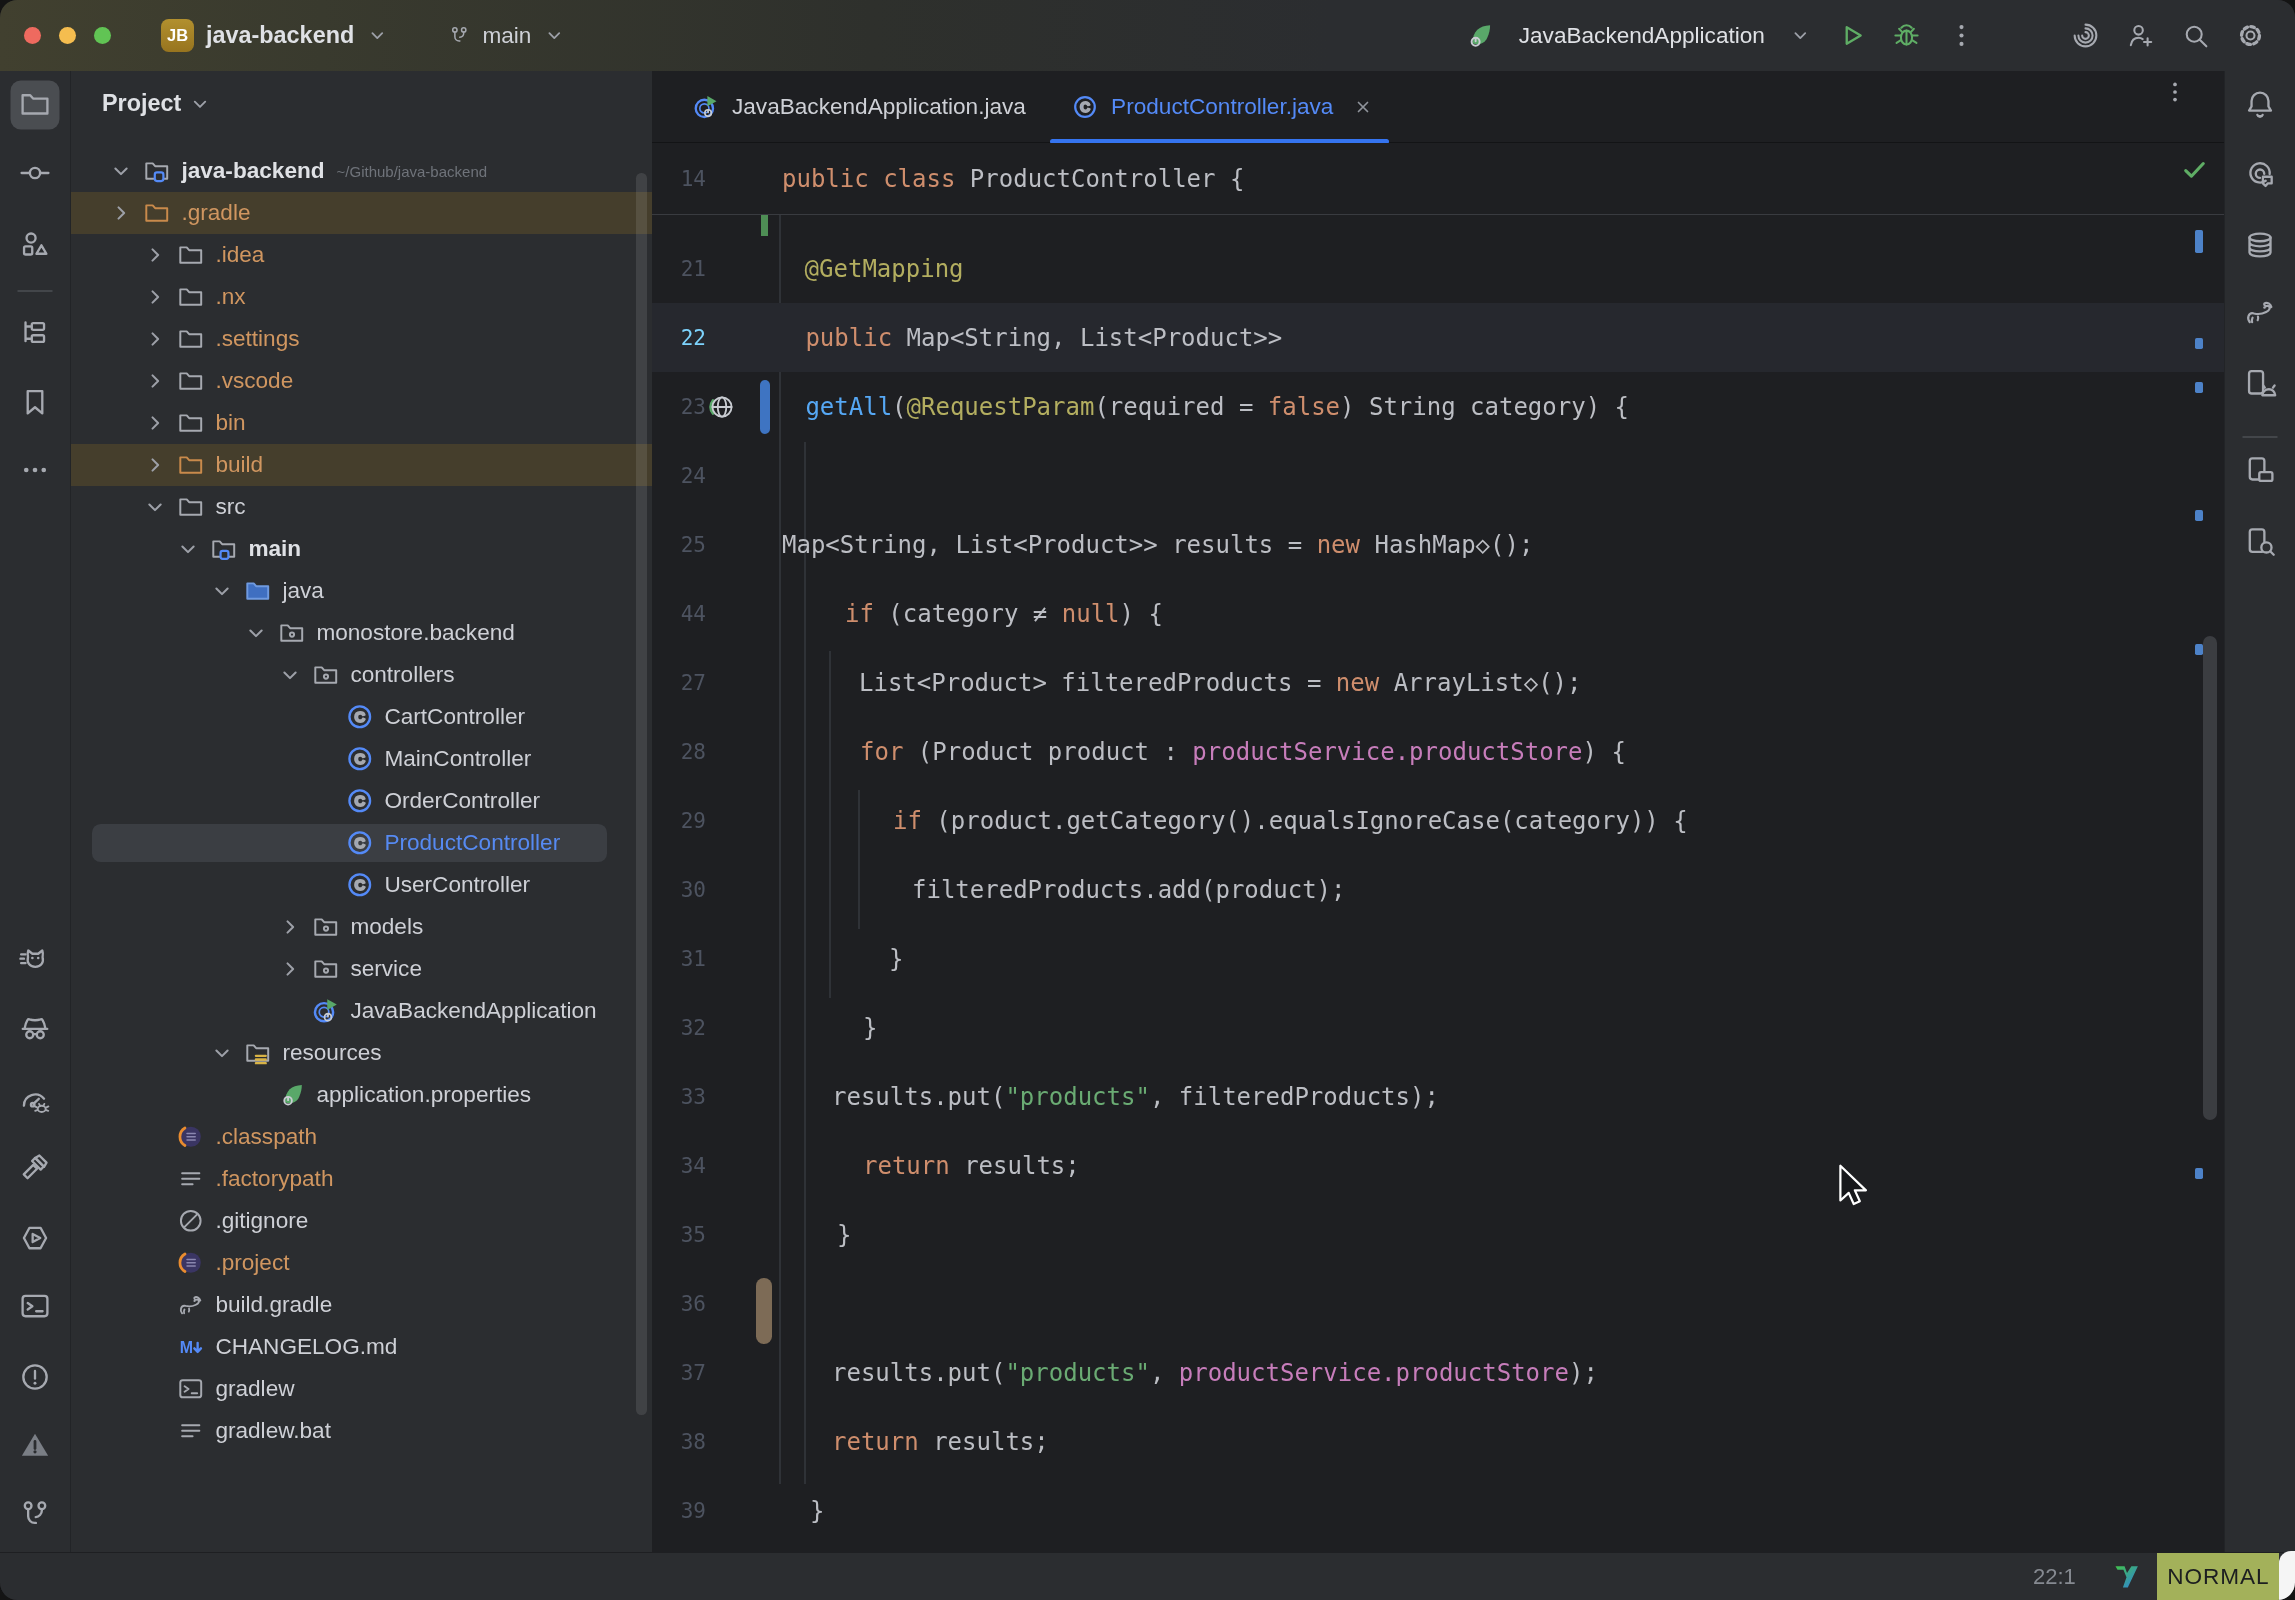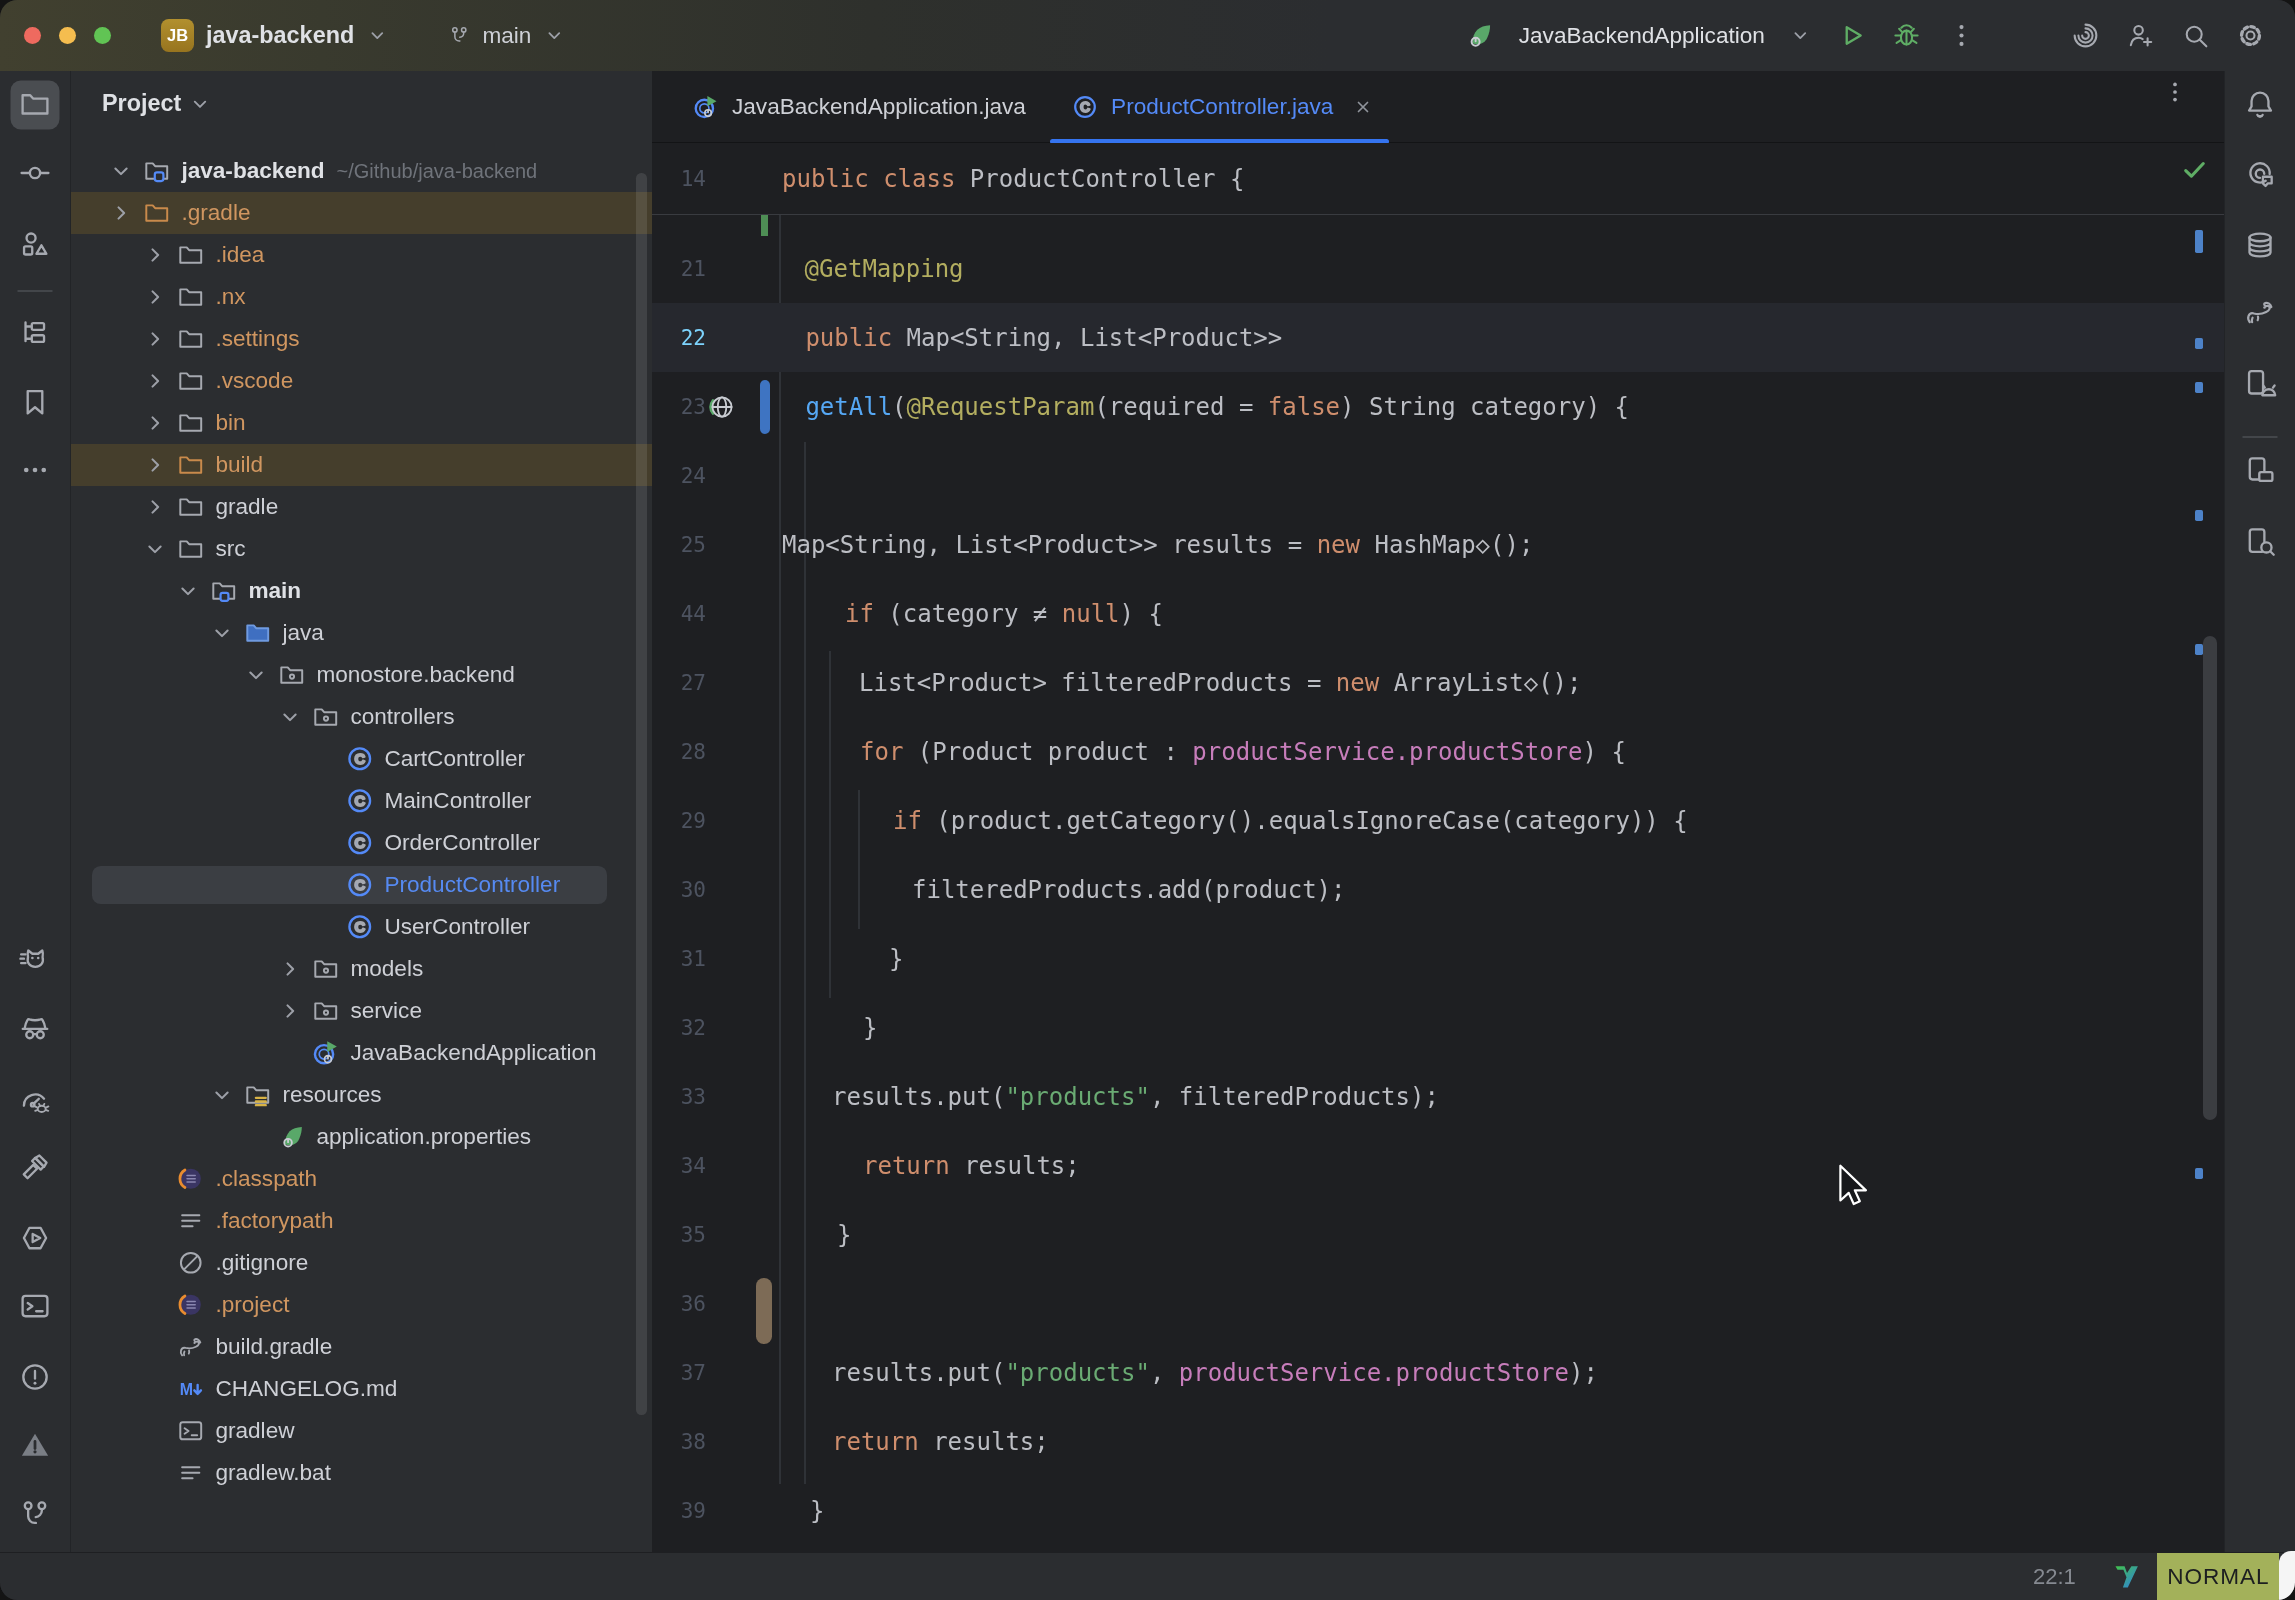--- a/index.html
+++ b/index.html
@@ -39,21 +39,21 @@
   .tree{position:absolute;top:79px;left:0;right:0;}
   .trow{position:relative;height:42px;display:flex;align-items:center;}
   .trow .chev{width:29.5px;height:29.5px;flex:0 0 29.5px;display:flex;align-items:center;justify-content:center;margin-right:6px;}
   .trow .chev svg{width:26px;height:26px}
   .trow .ticn{width:29.5px;height:29.5px;flex:0 0 29.5px;margin-right:10.4px;display:flex;align-items:center;justify-content:center;}
   .trow .ticn svg{width:29.5px;height:29.5px}
   .trow .lbl{font-size:22.6px;color:#ced0d6;white-space:nowrap;}
   .trow .lbl.bold{font-weight:700;color:#dfe1e5}
   .trow .lbl.ignored{color:#d09660}
   .trow .lbl.sel{color:#568af2}
-  .trow .sec{font-size:20px;color:#6f737a;margin-left:12px;white-space:nowrap;}
+  .trow .sec{font-size:15px;color:#6f737a;margin-left:12px;white-space:nowrap;}
   .trow.rowign{background:#453e2c;}
   .rowsel-bg{position:absolute;left:21px;right:45px;top:1.7px;bottom:1.7px;background:#3b3e43;border-radius:8.7px;}
   .tree-scroll{position:absolute;right:5.2px;top:102px;width:10.4px;height:1242px;border-radius:5.2px;background:rgba(255,255,255,.10);}
   
   .editor{flex:1 1 auto;background:#1e1f22;position:relative;overflow:hidden;}
   .tabbar{height:71px;display:flex;align-items:stretch;position:relative;border-bottom:1.7px solid #131416;padding-left:17.4px;}
   .tab{display:flex;align-items:center;gap:12px;padding:0 22.6px;position:relative;}
   .tab .tico{width:28px;height:28px;display:inline-flex}
   .tab .tico svg{width:100%;height:100%}
   .tab .tlabel{font-size:22.6px;color:#ced0d6;white-space:nowrap;}
@@ -432,35 +432,20 @@
                 <path d="M3.5 6h5.2l2 2.3h9.8v10.2h-17z" stroke="#c98a4b"></path>
               </svg>
             </span>
          <span class="lbl ignored" style="position:relative">build</span>
 
        </div>
           <div class="trow" style="padding-left:69px">
 
          <span class="chev">
               <svg viewBox="0 0 24 24" fill="none" stroke="#a6a9b0" stroke-width="1.6" stroke-linecap="round" stroke-linejoin="round">
-                <path d="M9.7 6.8l5.2 5.2-5.2 5.2" stroke="#9da0a8" stroke-width="1.9"></path>
-              </svg>
-            </span>
-         <span class="ticn" style="position:relative">
-              <svg viewBox="0 0 24 24" fill="none" stroke="#a6a9b0" stroke-width="1.6" stroke-linecap="round" stroke-linejoin="round">
-                <path d="M3.5 6h5.2l2 2.3h9.8v10.2h-17z"></path>
-              </svg>
-            </span>
-         <span class="lbl" style="position:relative">gradle</span>
-
-       </div>
-          <div class="trow" style="padding-left:69px">
-
-         <span class="chev">
-              <svg viewBox="0 0 24 24" fill="none" stroke="#a6a9b0" stroke-width="1.6" stroke-linecap="round" stroke-linejoin="round">
                 <path d="M6.8 9.7l5.2 5.2 5.2-5.2" stroke="#9da0a8" stroke-width="1.9"></path>
               </svg>
             </span>
          <span class="ticn" style="position:relative">
               <svg viewBox="0 0 24 24" fill="none" stroke="#a6a9b0" stroke-width="1.6" stroke-linecap="round" stroke-linejoin="round">
                 <path d="M3.5 6h5.2l2 2.3h9.8v10.2h-17z"></path>
               </svg>
             </span>
          <span class="lbl" style="position:relative">src</span>
 

